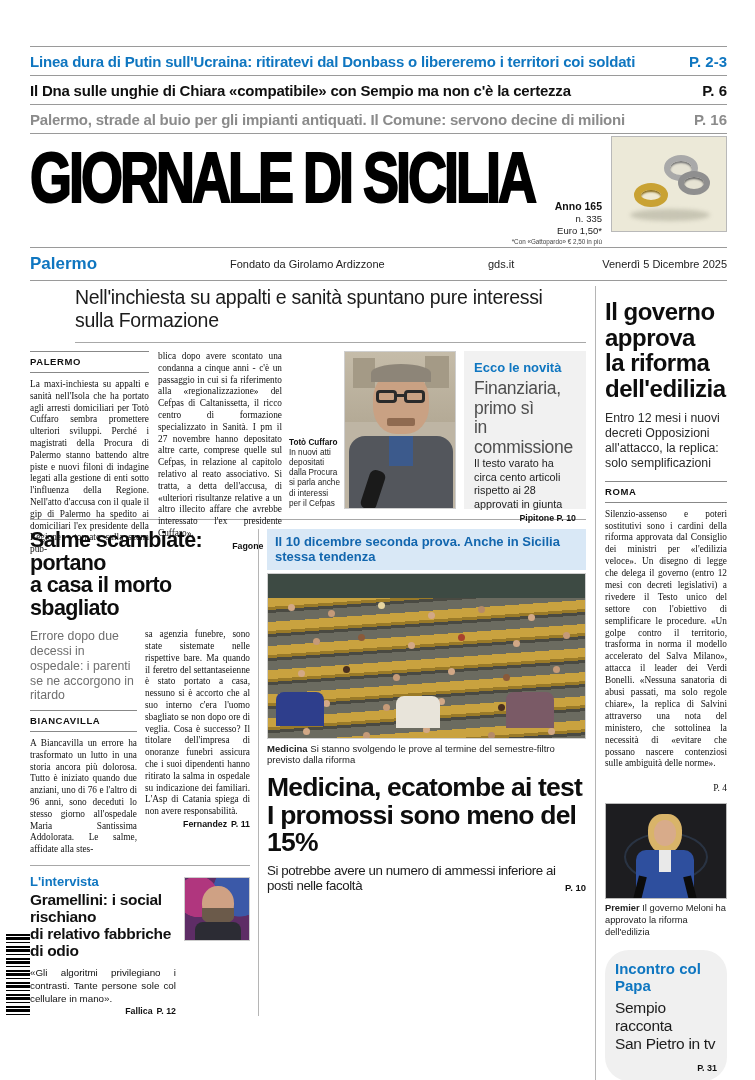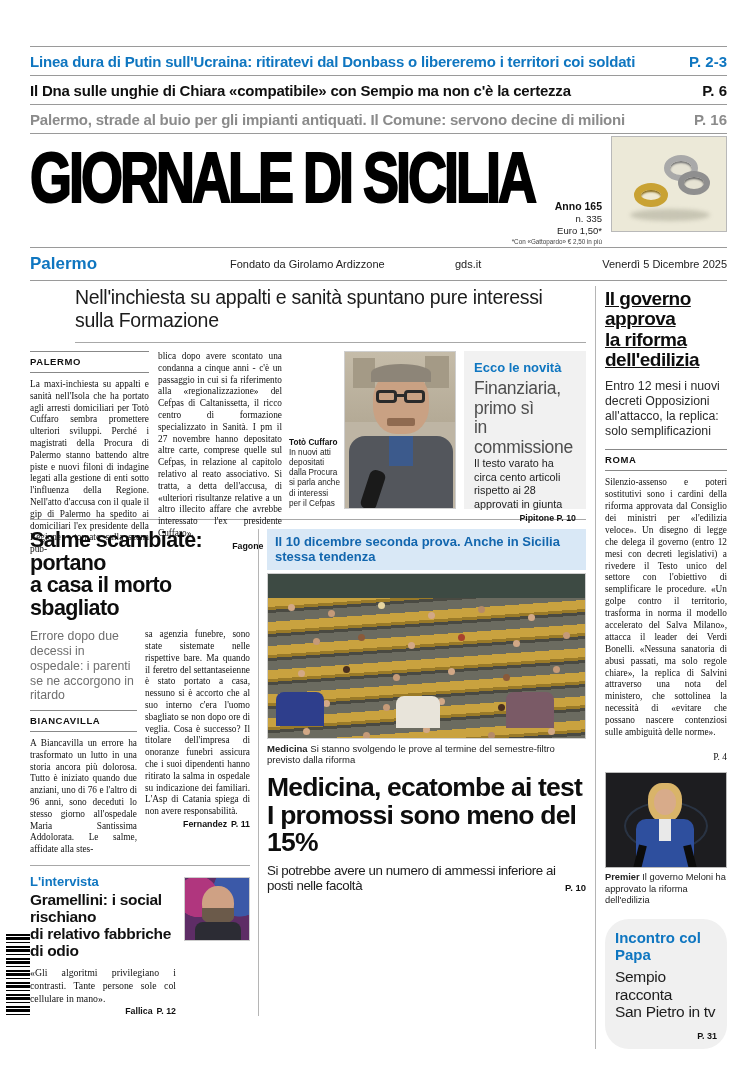--- a/index.html
+++ b/index.html
@@ -26,21 +26,21 @@
             border:1px solid #b9b9b9; overflow:hidden; }
   .ring { position:absolute; border-radius:50%; }
   .edinfo { position:absolute; right:125px; top:66px; text-align:right; line-height:1.25; }
   .edinfo .anno { font-weight:bold; font-size:10.5px; }
   .edinfo .num, .edinfo .price { font-size:9.5px; color:#222; }
   .edinfo .note { font-size:6.3px; color:#444; margin-top:1px; }
 
   .daterow { border-top:1px solid #9a9a9a; border-bottom:1px solid #9a9a9a; height:34px;
              display:flex; align-items:center; }
   .ed-name { color:#0f76c0; font-weight:bold; font-size:17px; width:200px; }
-  .founded { font-size:11px; color:#222; width:225px; }
+  .founded { font-size:11px; color:#222; width:258px; }
   .site { font-size:11px; color:#222; flex:1; }
   .dateline { font-size:11px; color:#222; text-align:right; }
 
   
   .main { display:flex; margin-top:5px; }
   .main-left { width:566px; padding-right:9px; border-right:1px solid #b5b5b5; }
   .main-right { flex:1; padding-left:9px; }
 
   h1.lead { font-size:43px; letter-spacing:-1.2px; line-height:1.02; margin:3px 0 10px; color:#0d0d0d; }
   .lead-deck { font-size:19.5px; letter-spacing:-0.3px; color:#1c1c1c; padding-bottom:10px;
@@ -77,35 +77,35 @@
   h2.salme-h { font-size:21.5px; letter-spacing:-0.6px; line-height:1.05; white-space:pre-line; color:#0d0d0d; }
   .salme-cols { display:flex; margin-top:10px; }
   .s-left { width:107px; margin-right:8px; }
   .s-right { flex:1; }
   .s-deck { font-size:12.3px; line-height:1.2; color:#6f6f6f; margin-bottom:7px; }
   .s-body { font-family:"Liberation Serif",serif; font-size:9.3px; line-height:1.27; text-align:justify; }
   .intervista { border-top:1px solid #a8a8a8; margin-top:9px; padding-top:8px; display:flex; }
   .iv-txt { flex:1; padding-right:8px; }
   .iv-label { color:#0f76c0; font-weight:bold; font-size:13px; }
   .iv-title { font-weight:bold; font-size:15.5px; line-height:1.1; letter-spacing:-0.3px; margin-top:2px; white-space:pre-line; }
-  .iv-body { font-family:Liberation Serif, serif; font-size:9.8px; line-height:1.3; text-align:justify; margin-top:8px; }
+  .iv-body { font-family:Liberation Sans, sans-serif; font-size:9.8px; line-height:1.3; text-align:justify; margin-top:8px; }
   .ph-gram { width:66px; height:64px; border:1px solid #ccc; background:#7a2d6e; align-self:flex-start; margin-top:3px; }
 
   .medicina { flex:1; padding-left:8px; }
   .med-band { background:#d9e8f6; color:#1266ae; font-weight:bold; font-size:13px; padding:5px 8px 6px; }
   .ph-class { width:100%; height:166px; margin-top:3px; border:1px solid #cfcfcf; background:#47554c; }
   .med-cap { font-size:9.5px; color:#222; margin-top:4px; padding-bottom:4px; border-bottom:0; }
   .med-cap b { font-size:9.5px; }
   h2.med-h { font-size:26.5px; letter-spacing:-0.8px; line-height:1.04; white-space:pre-line; margin-top:5px; color:#0d0d0d; }
   .med-deck { display:flex; align-items:flex-end; margin-top:6px; }
   .med-deck .t { flex:1; font-size:13.3px; letter-spacing:-0.4px; color:#1c1c1c; }
   .med-deck .pg { font-weight:bold; font-size:9.5px; margin-left:8px; }
 
   
-  h2.gov-h { font-size:19px; letter-spacing:-0.5px; line-height:1.07; white-space:pre-line; margin-top:3px; color:#0d0d0d;text-decoration:underline; }
+  h2.gov-h { font-size:24px; letter-spacing:-0.5px; line-height:1.07; white-space:pre-line; margin-top:13px; color:#0d0d0d; }
   .gov-deck { font-size:12.3px; line-height:1.22; color:#2a2a2a; margin-top:9px; }
   .gov-kicker { margin-top:10px; }
   .gov-body { font-family:"Liberation Serif",serif; font-size:9.3px; line-height:1.28; text-align:justify; }
   .gov-pg { font-family:"Liberation Serif",serif; font-size:9.5px; text-align:right; margin-top:13px; }
   .ph-meloni { width:100%; height:96px; margin-top:10px; background:#1d1d20; border:1px solid #bbb; }
   .gov-cap { font-size:9.3px; line-height:1.25; color:#222; margin-top:4px; }
   .papabox { background:#f0f0f0; margin-top:12px; padding:10px 10px 8px;border-radius:24px; }
   .papabox .pb-title { color:#0f76c0; font-weight:bold; font-size:15px; }
   .papabox .pb-text { font-size:15.5px; letter-spacing:-0.3px; line-height:1.15; color:#1c1c1c; margin-top:5px; white-space:pre-line; }
   .papabox .pb-pg { font-weight:bold; font-size:9px; text-align:right; margin-top:10px; }

